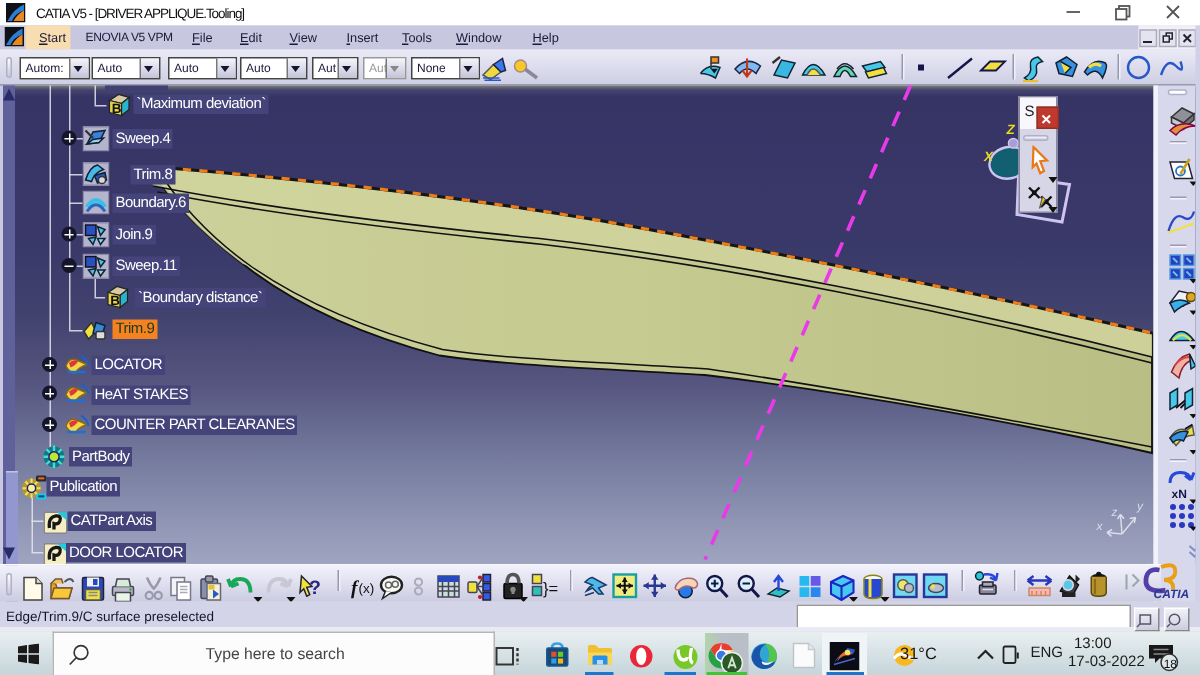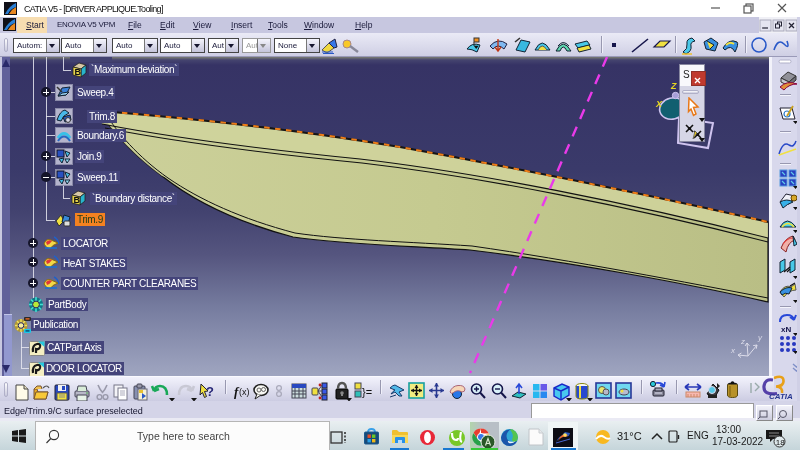--- a/index.html
+++ b/index.html
@@ -822,21 +822,21 @@
       <path d="M5,13 Q9,8 13,9 L15,7 Q10,5 7,9 Z" fill="#e86830"></path>
       <circle cx="12" cy="7" r="1.8" fill="#f8e060"></circle>
       <path d="M3,15 L17,11" stroke="#4868d0" stroke-width="1"></path>
     </svg>
   <div class="abs" style="left:551px;top:27px;width:25px;height:2.5px;background:#1878d0"></div>
 
   <svg class="abs" style="left:594px;top:8px" width="18" height="17">
       <circle cx="9" cy="8" r="7" fill="#f8b820"></circle>
       <path d="M2,10 Q6,5 10,8 Q14,11 16,9" fill="none" stroke="#fff" stroke-width="2"></path>
     </svg>
-  <div class="tbtxt" style="left:617px;top:9px;font-size:11px">31°C</div>
+  <div class="tbtxt" style="left:600px;top:9px;font-size:11px">31°C</div>
   <svg class="abs" style="left:651px;top:11px" width="12" height="9">
       <path d="M1,7 L6,2 L11,7" fill="none" stroke="#222" stroke-width="1.5"></path>
     </svg>
   <svg class="abs" style="left:667px;top:9px" width="13" height="13">
       <rect x="2" y="1" width="8" height="11" rx="1" fill="none" stroke="#222" stroke-width="1.2"></rect>
       <line x1="11.5" y1="5" x2="11.5" y2="9" stroke="#222" stroke-width="1.4"></line>
     </svg>
   <div class="tbtxt" style="left:687px;top:9px">ENG</div>
   <div class="tbtxt" style="left:716px;top:3px">13:00</div>
   <div class="tbtxt" style="left:712px;top:15px">17-03-2022</div>

